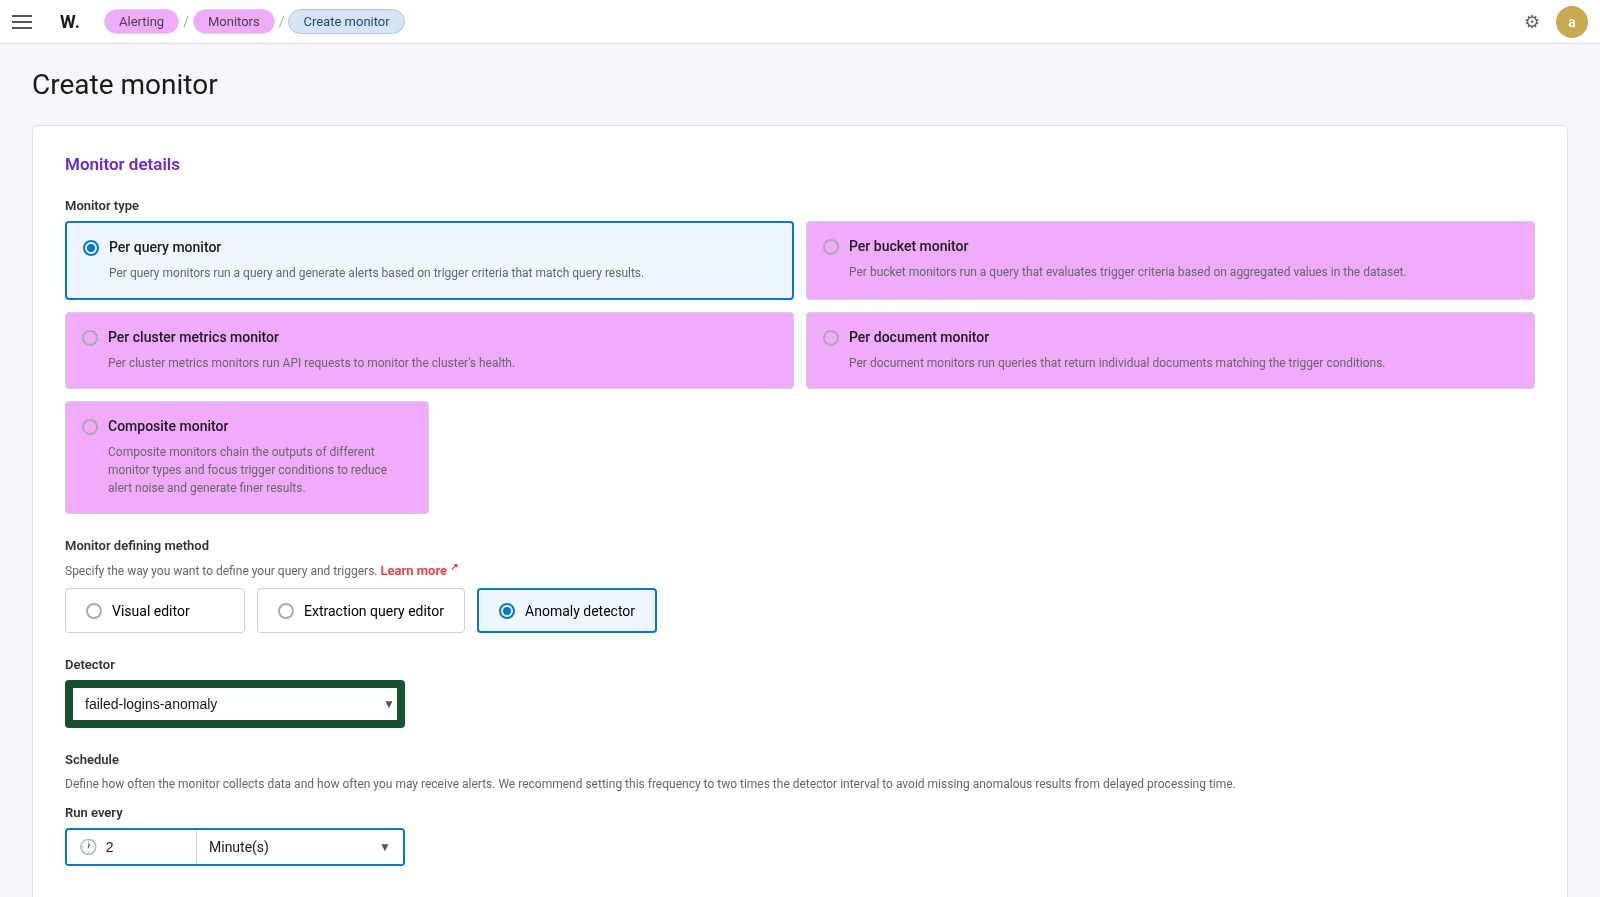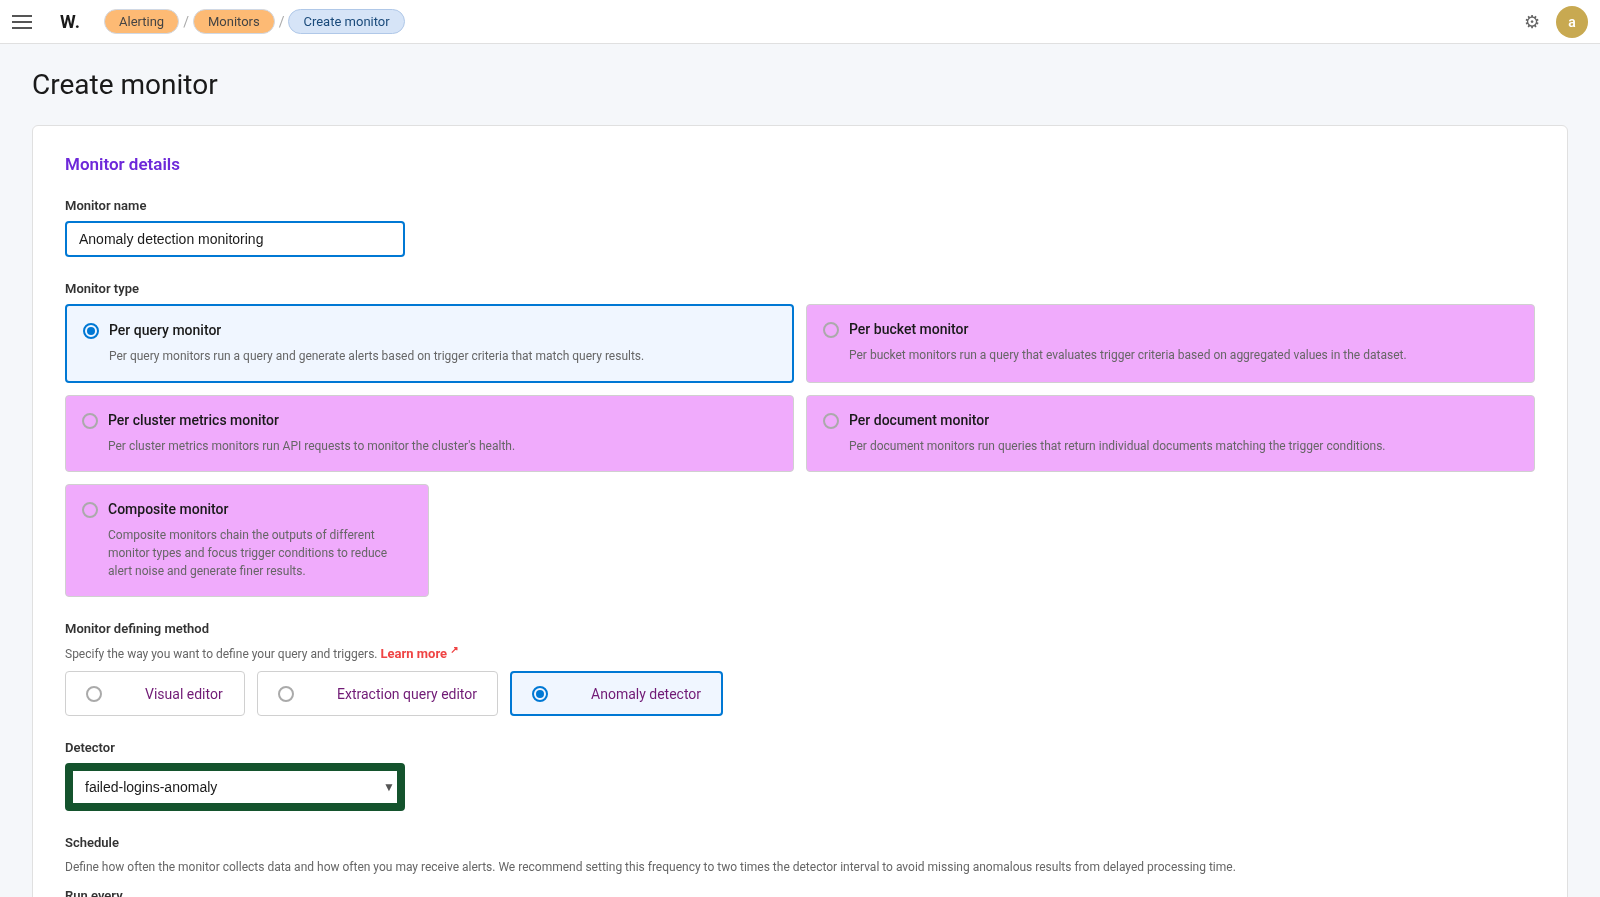--- a/index.html
+++ b/index.html
@@ -52,21 +52,21 @@
       display: flex;
       align-items: center;
       gap: 0;
       flex: 1;
     }
     .breadcrumb-item {
       display: flex;
       align-items: center;
     }
     .breadcrumb-tab {
-      background: #fdba74;
+      background: #f0abfc;
       border: 1px solid #d0d8e4;
       border-radius: 16px;
       padding: 4px 14px;
       font-size: 13px;
       color: #444;
       cursor: pointer;
       white-space: nowrap;
     }
     .breadcrumb-tab.active {
       background: #d6e4f7;
@@ -234,22 +234,21 @@
       cursor: pointer;
       background: #fff;
       min-width: 180px;
     }
     .method-card.selected {
       border: 2px solid #0078d4;
       background: #f0f6ff;
     }
     .method-label {
       font-size: 14px;
-      color: #701a75;
-      margin-left: 33px;
+      color: #000000;
     }
 
     
     .detector-input-wrapper {
       position: relative;
       width: 340px;
     }
     .detector-input {
       border: 8px solid #14532d;
       border-radius: 4px;
@@ -370,24 +369,20 @@
     <div class="nav-avatar">a</div>
   </div>
 </nav>
 
 <div class="page-content">
   <h1 class="page-title">Create monitor</h1>
 
   <div class="card">
     <div class="card-title">Monitor details</div>
 
-    <div class="form-group">
-      <label class="form-label">Monitor name</label>
-      <input class="text-input" type="text" value="Anomaly detection monitoring" style="">
-    </div>
 
     <div class="form-group">
       <label class="form-label">Monitor type</label>
 
       <div class="monitor-type-grid">
 
         <div class="monitor-card selected">
           <div class="monitor-card-header">
             <div class="radio-btn checked"></div>
             <span class="monitor-card-title">Per query monitor</span>

